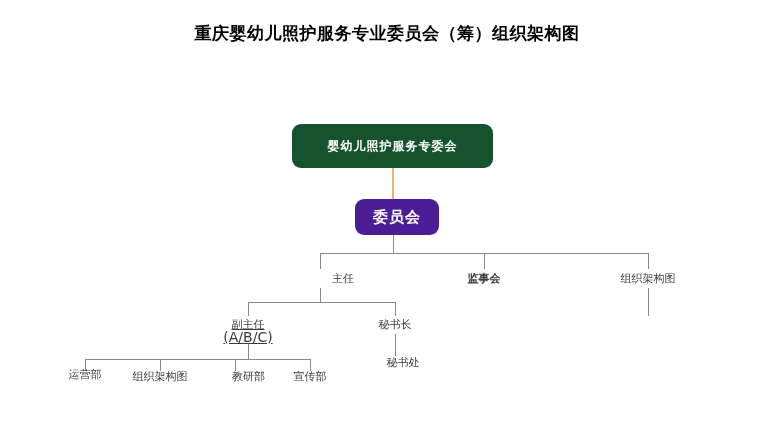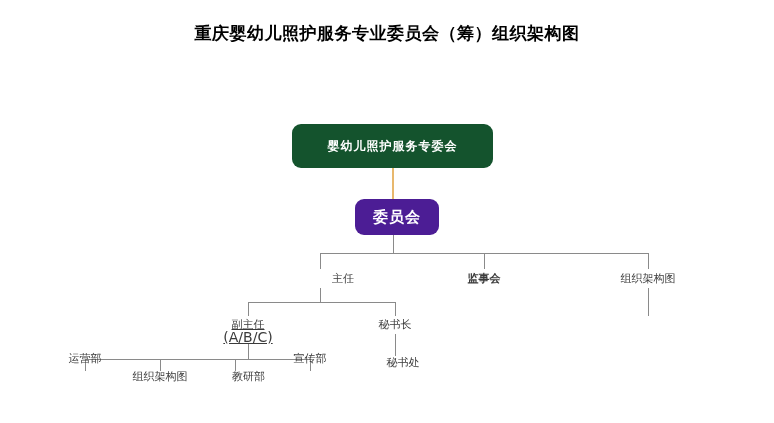--- a/index.html
+++ b/index.html
@@ -141,21 +141,21 @@
 
   <div class="vline" style="left:248px; top:344px; height:15px;"></div>
   <div class="hline" style="left:85px; top:359px; width:226px;"></div>
   <div class="vline" style="left:85px; top:359px; height:12px;"></div>
   <div class="vline" style="left:160px; top:359px; height:12px;"></div>
   <div class="vline" style="left:235px; top:359px; height:12px;"></div>
   <div class="vline" style="left:310px; top:359px; height:12px;"></div>
 
   <div class="node-text" style="left:380px; top:356px; width:46px;">秘书处</div>
 
-  <div class="node-text" style="left:55px; top:352px; width:60px;">运营部</div>
+  <div class="node-text" style="left:55px; top:368px; width:60px;">运营部</div>
 
   <div class="node-text" style="left:122px; top:370px; width:76px;">组织架构图</div>
 
   <div class="node-text" style="left:205px; top:370px; width:60px;text-align:right;">教研部</div>
 
-  <div class="node-text" style="left:280px; top:352px; width:60px;">宣传部</div>
+  <div class="node-text" style="left:280px; top:370px; width:60px;">宣传部</div>
 
 </div>
 
 </body></html>

